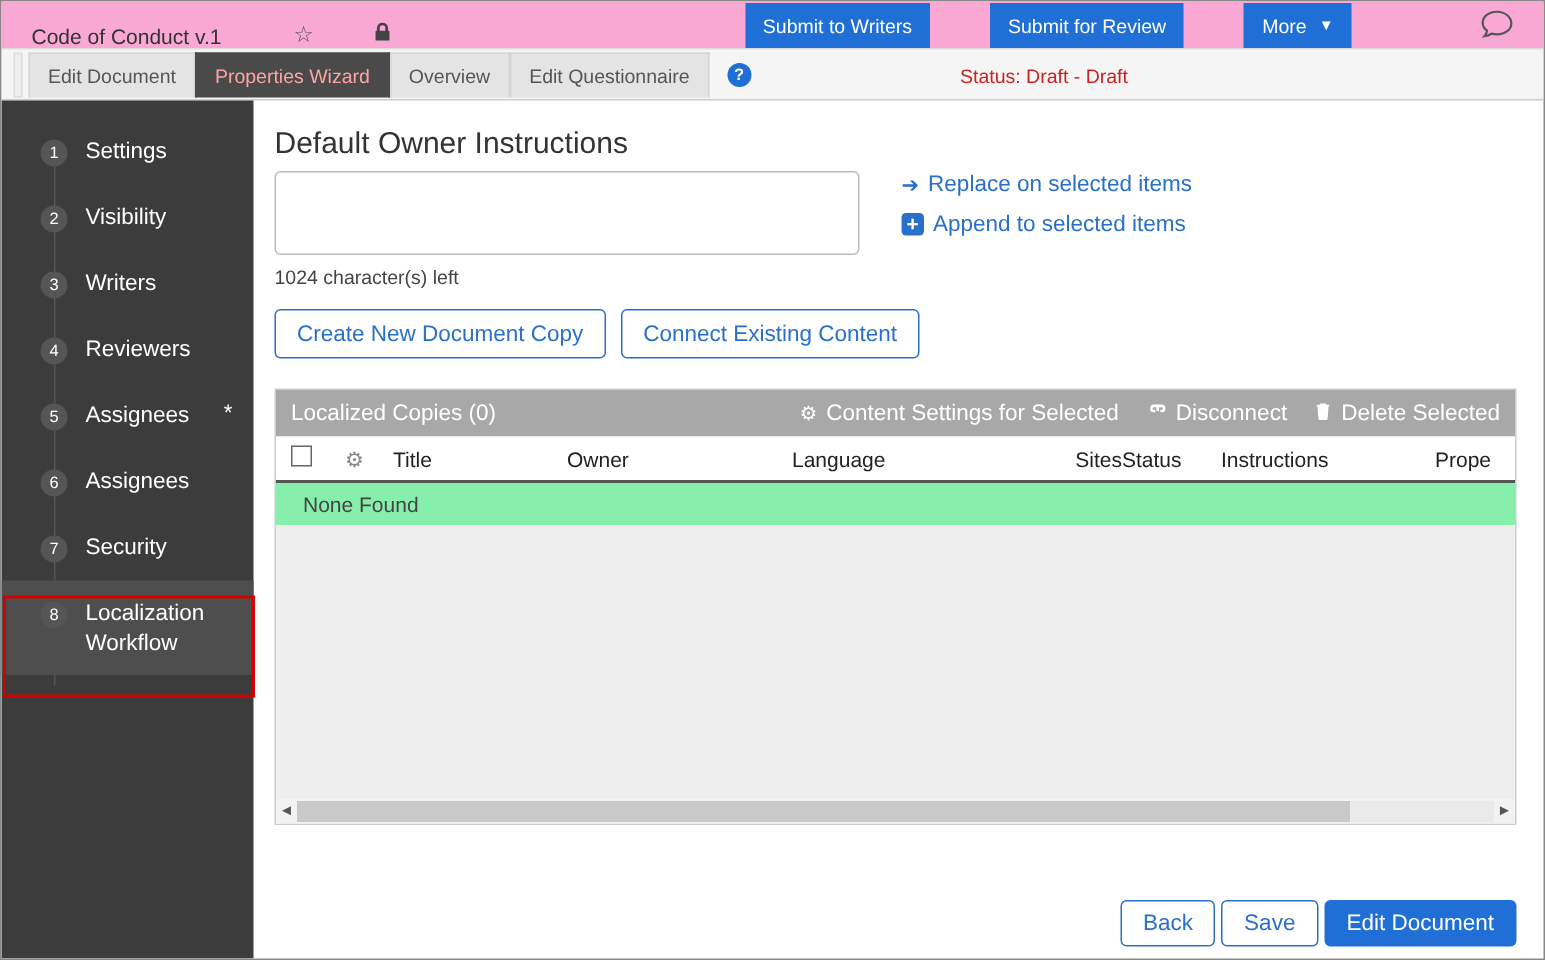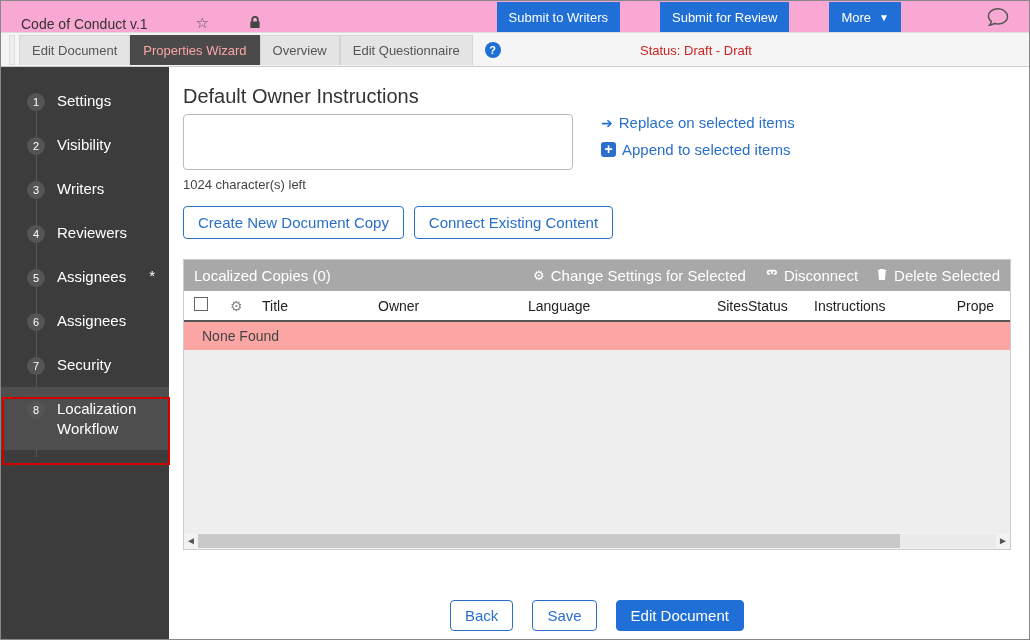--- a/index.html
+++ b/index.html
@@ -280,21 +280,21 @@
   .col-status { width: 66px; }
   .col-instr { width: 120px; }
   .col-prop { width: 60px; overflow: hidden; text-align: right; }
   .grid-body {
     flex: 1;
     background: #eeeeee;
     overflow: hidden;
     position: relative;
   }
   .none-row {
-    background: #fca5a5;
+    background: #86efac;
     padding: 6px 18px;
     color: #444;
     font-size: 14px;
   }
   .hscroll {
     height: 16px;
     background: #f2f2f2;
     display: flex;
     align-items: center;
   }
@@ -319,23 +319,23 @@
   }
   .checkbox {
     width: 14px; height: 14px;
     border: 1px solid #666;
     background: #fff;
     display: inline-block;
   }
   
   .footer {
     display: flex;
-    justify-content: center;
+    justify-content: flex-end;
     padding-top: 50px;
-    gap: 19px;
+    gap: 4px;
   }
   .footer .btn-outline2 {
     background: #fff;
     border: 1px solid #2a6fc9;
     color: #2a6fc9;
     padding: 6px 14px;
     border-radius: 4px;
     font-size: 15px;
     cursor: pointer;
   }
@@ -446,21 +446,21 @@
       <button class="btn-outline">Create New Document Copy</button>
       <button class="btn-outline">Connect Existing Content</button>
     </div>
 
     <div class="grid-wrap">
       <div class="grid-toolbar">
         <span class="title">Localized Copies (0)</span>
         <span class="spacer"></span>
         <span class="act">
           <span class="gi">⚙</span>
-          <span>Change Settings for Selected</span>
+          <span>Content Settings for Selected</span>
         </span>
         <span class="act">
           <span class="gi">
             <svg width="14" height="12" viewBox="0 0 16 14">
                 <path d="M6 2a3 3 0 0 0 0 6h1V6H6a1 1 0 0 1 0-2h2v3h2V4h2a1 1 0 0 1 0 2h-1v2h1a3 3 0 0 0 0-6H6z" fill="#fff"></path>
               </svg>
           </span>
           <span>Disconnect</span>
         </span>
         <span class="act">

